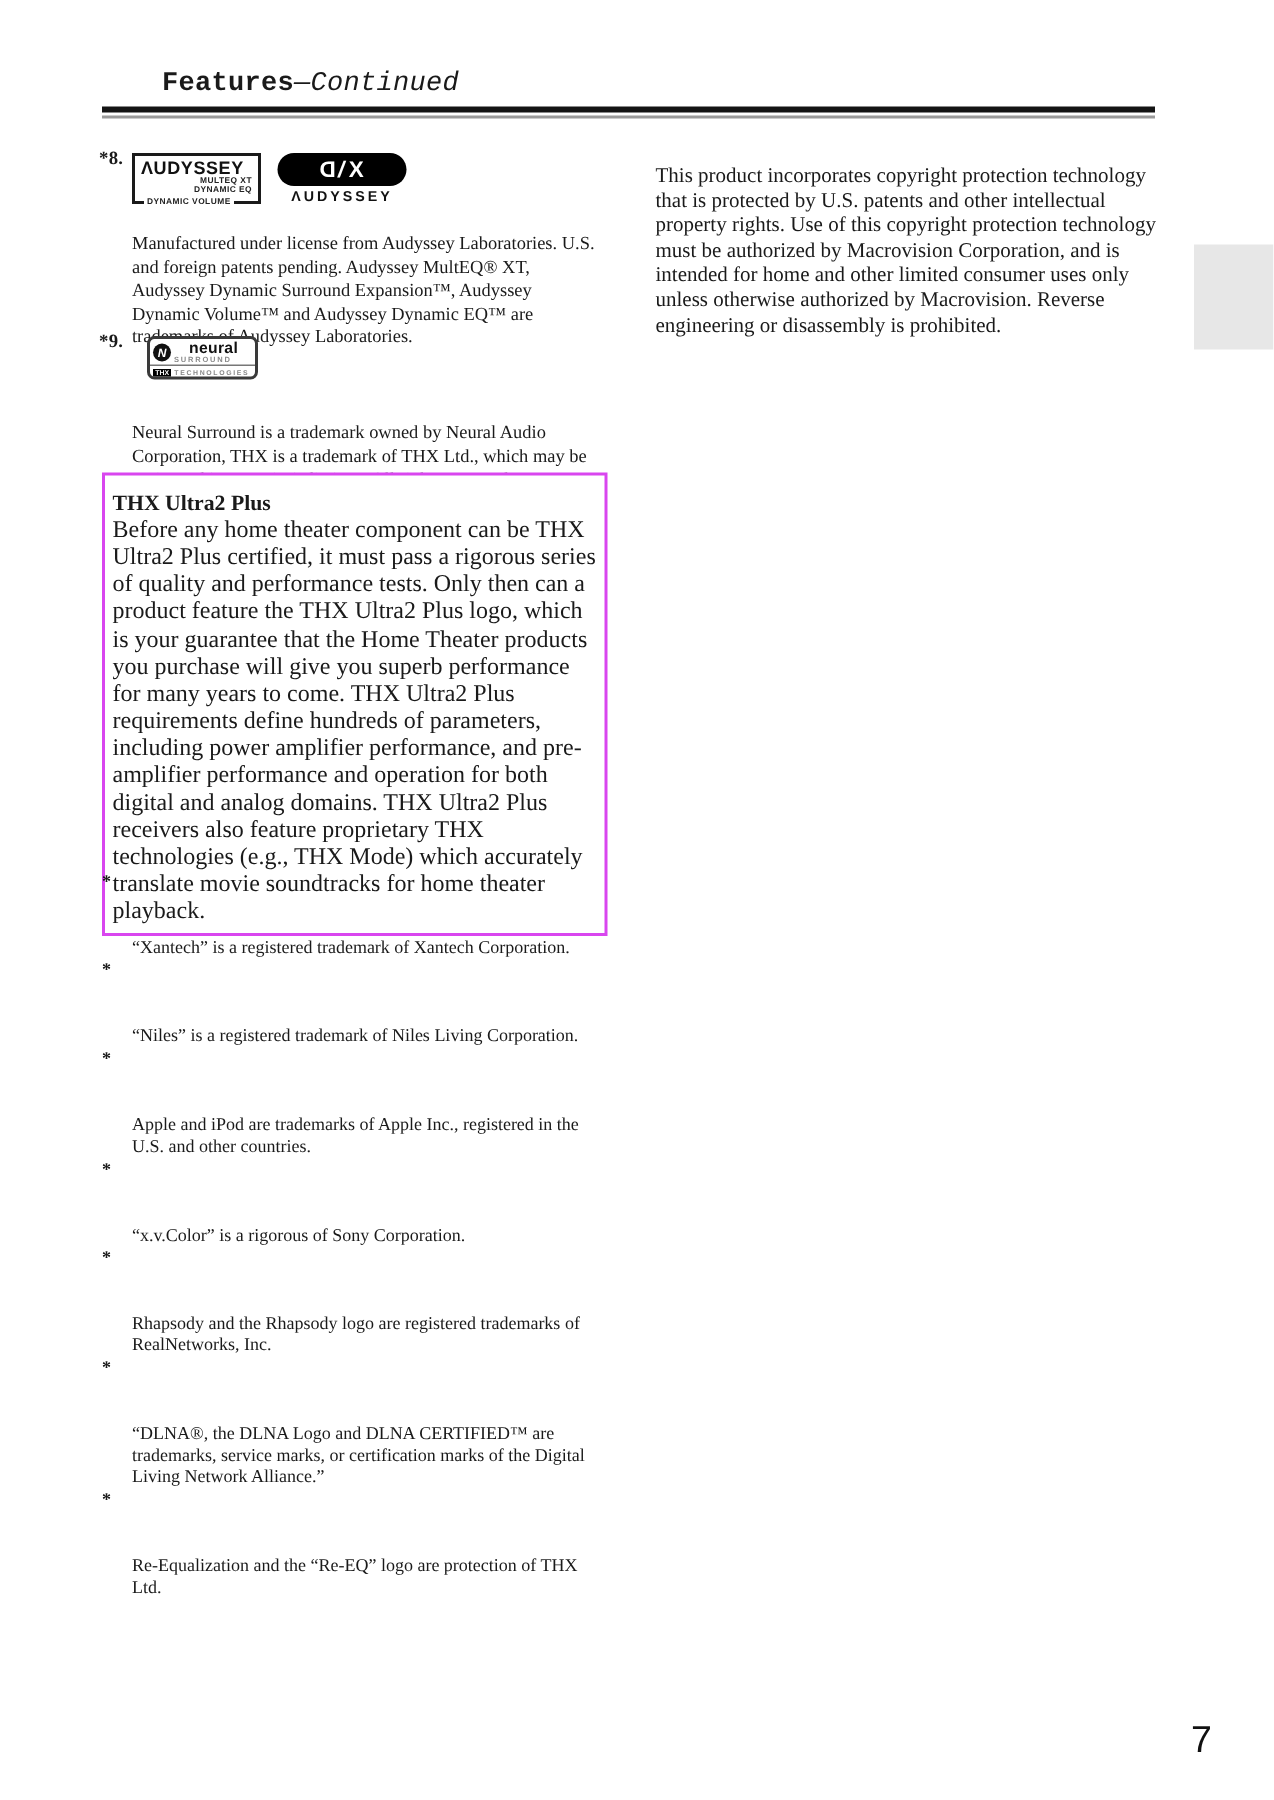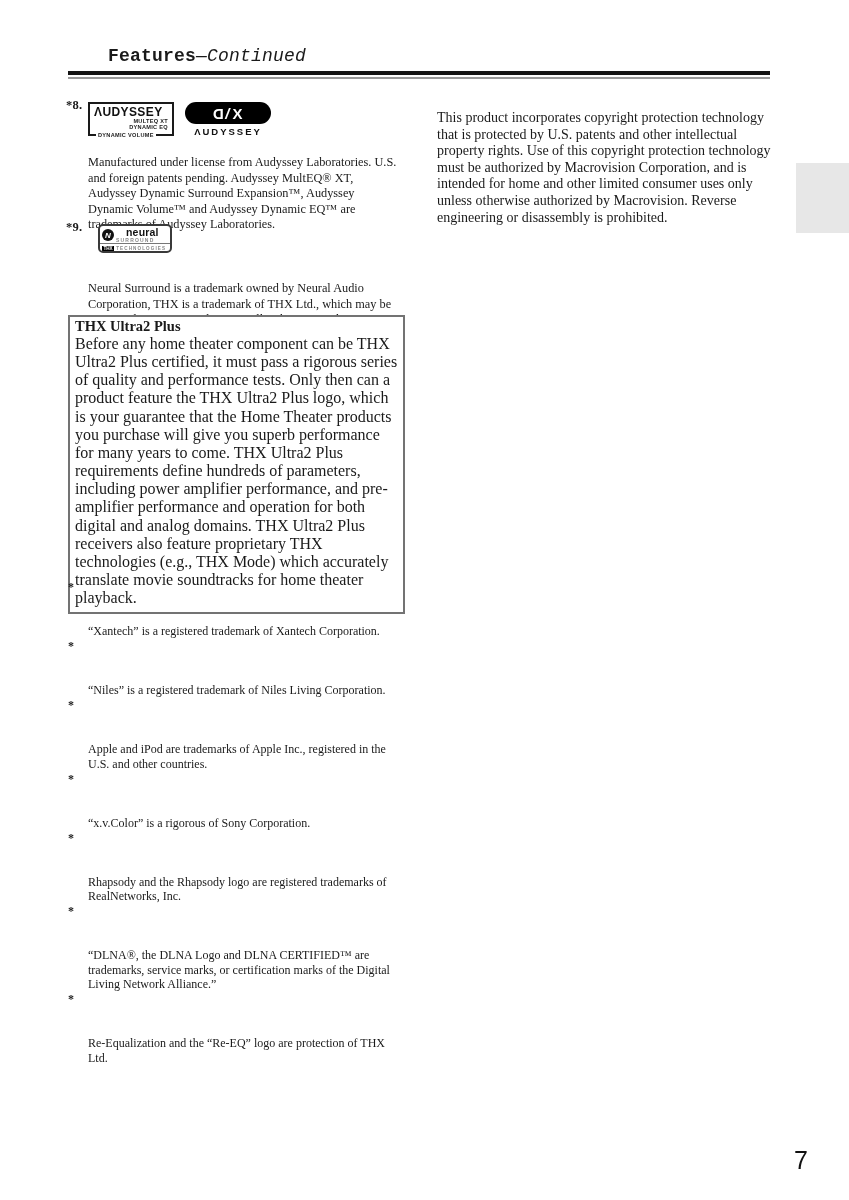--- a/index.html
+++ b/index.html
@@ -87,21 +87,21 @@
   .neural-sub{font-size:5px;letter-spacing:1.2px;color:#8a8a8a;line-height:6px;font-weight:bold;}
   .neural-bottom{
     border-top:1px solid #777;height:9px;display:flex;align-items:center;
     padding-left:2px;gap:2px;
   }
   .neural-thx{background:#000;color:#fff;font-size:4.6px;font-weight:bold;padding:0 1.5px;line-height:6px;}
   .neural-tech{font-size:4.6px;color:#888;letter-spacing:1.1px;font-weight:bold;}
   
   .thx-box{
     position:absolute;left:68px;top:315px;width:323px;
-    border:2px solid #737373;background:#fff;padding:0 5px 5px 5px;
+    border:2px solid #d946ef;background:#fff;padding:10px 5px 5px 5px;
   }
   .thx-heading{font-weight:bold;font-size:14.5px;line-height:18px;}
   .thx-body{font-size:16px;line-height:18.15px;}
   
   .footnotes{position:absolute;left:68px;top:580px;width:338px;}
   .footnote{display:flex;margin:0 0 .5px 0;}
   .fn-marker{flex:0 0 20px;font-size:12px;font-weight:bold;line-height:14.5px;}
   .fn-text{flex:1;font-size:12px;line-height:14.5px;margin-top:44px;}
   
   .right-col{

